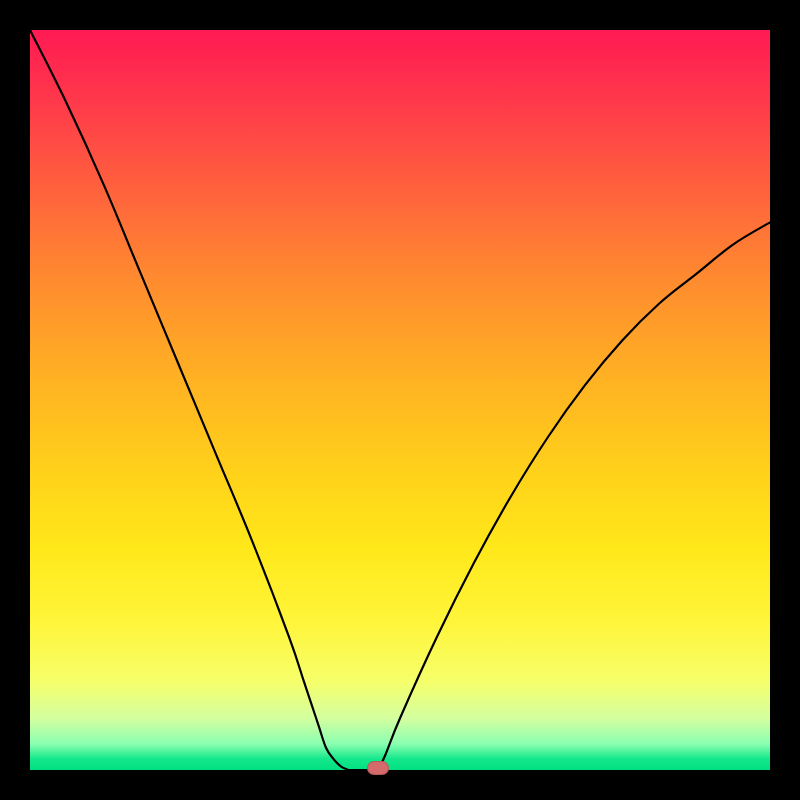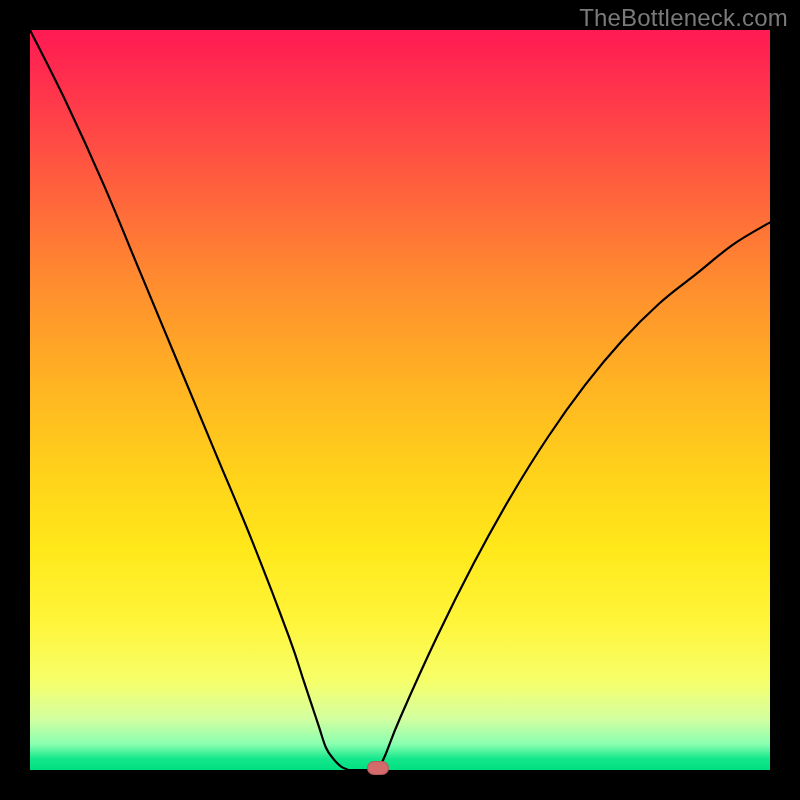--- a/index.html
+++ b/index.html
@@ -64,21 +64,20 @@
     height: 14px;
     border-radius: 7px;
     background: #d46a6a;
     box-shadow: inset 0 0 0 1px rgba(0,0,0,0.15);
   }
 </style>
 </head>
 <body>
 
 <div class="frame">
-  <div class="watermark">TheBottleneck.com</div>
 
   <div class="plot-area">
     <svg class="curve-svg" viewBox="0 0 740 740" preserveAspectRatio="none">
       <path id="curve-path" d="M 0.00 0.00 C 6.66 13.32 23.68 46.03 37.00 74.00 C 50.32 101.97 60.68 124.76 74.00 155.40 C 87.32 186.04 97.68 212.23 111.00 244.20 C 124.32 276.17 134.68 301.03 148.00 333.00 C 161.32 364.97 171.68 389.83 185.00 421.80 C 198.32 453.77 208.68 477.30 222.00 510.60 C 235.32 543.90 249.68 581.49 259.00 606.80 C 268.32 632.11 269.80 639.21 273.80 651.20 C 277.80 663.19 278.54 665.41 281.20 673.40 C 283.86 681.39 285.94 687.61 288.60 695.60 C 291.26 703.59 293.34 711.81 296.00 717.80 C 298.66 723.79 300.74 725.57 303.40 728.90 C 306.06 732.23 308.14 734.30 310.80 736.30 C 313.46 738.30 316.87 739.33 318.20 740.00 C 319.53 740.67 316.87 740.00 318.20 740.00 C 319.53 740.00 322.94 740.00 325.60 740.00 C 328.26 740.00 330.34 740.00 333.00 740.00 C 335.66 740.00 337.74 740.00 340.40 740.00 C 343.06 740.00 346.47 740.00 347.80 740.00 C 349.13 740.00 346.47 742.66 347.80 740.00 C 349.13 737.34 351.20 734.52 355.20 725.20 C 359.20 715.88 360.68 709.51 370.00 688.20 C 379.32 666.89 393.68 634.77 407.00 606.80 C 420.32 578.83 430.68 558.11 444.00 532.80 C 457.32 507.49 467.68 488.84 481.00 466.20 C 494.32 443.56 504.68 426.98 518.00 407.00 C 531.32 387.02 541.68 372.52 555.00 355.20 C 568.32 337.88 578.68 325.45 592.00 310.80 C 605.32 296.15 615.68 285.79 629.00 273.80 C 642.32 261.81 652.68 254.86 666.00 244.20 C 679.32 233.54 689.68 223.92 703.00 214.60 C 716.32 205.28 733.34 196.40 740.00 192.40" fill="none" stroke="#000" stroke-width="2.2" stroke-linejoin="round" stroke-linecap="round"></path>
     </svg>
     <div class="marker" id="min-marker" style="left: 336.8px; top: 731px; background: rgb(212, 106, 106);"></div>
   </div>
 </div>
 
 </body></html>

